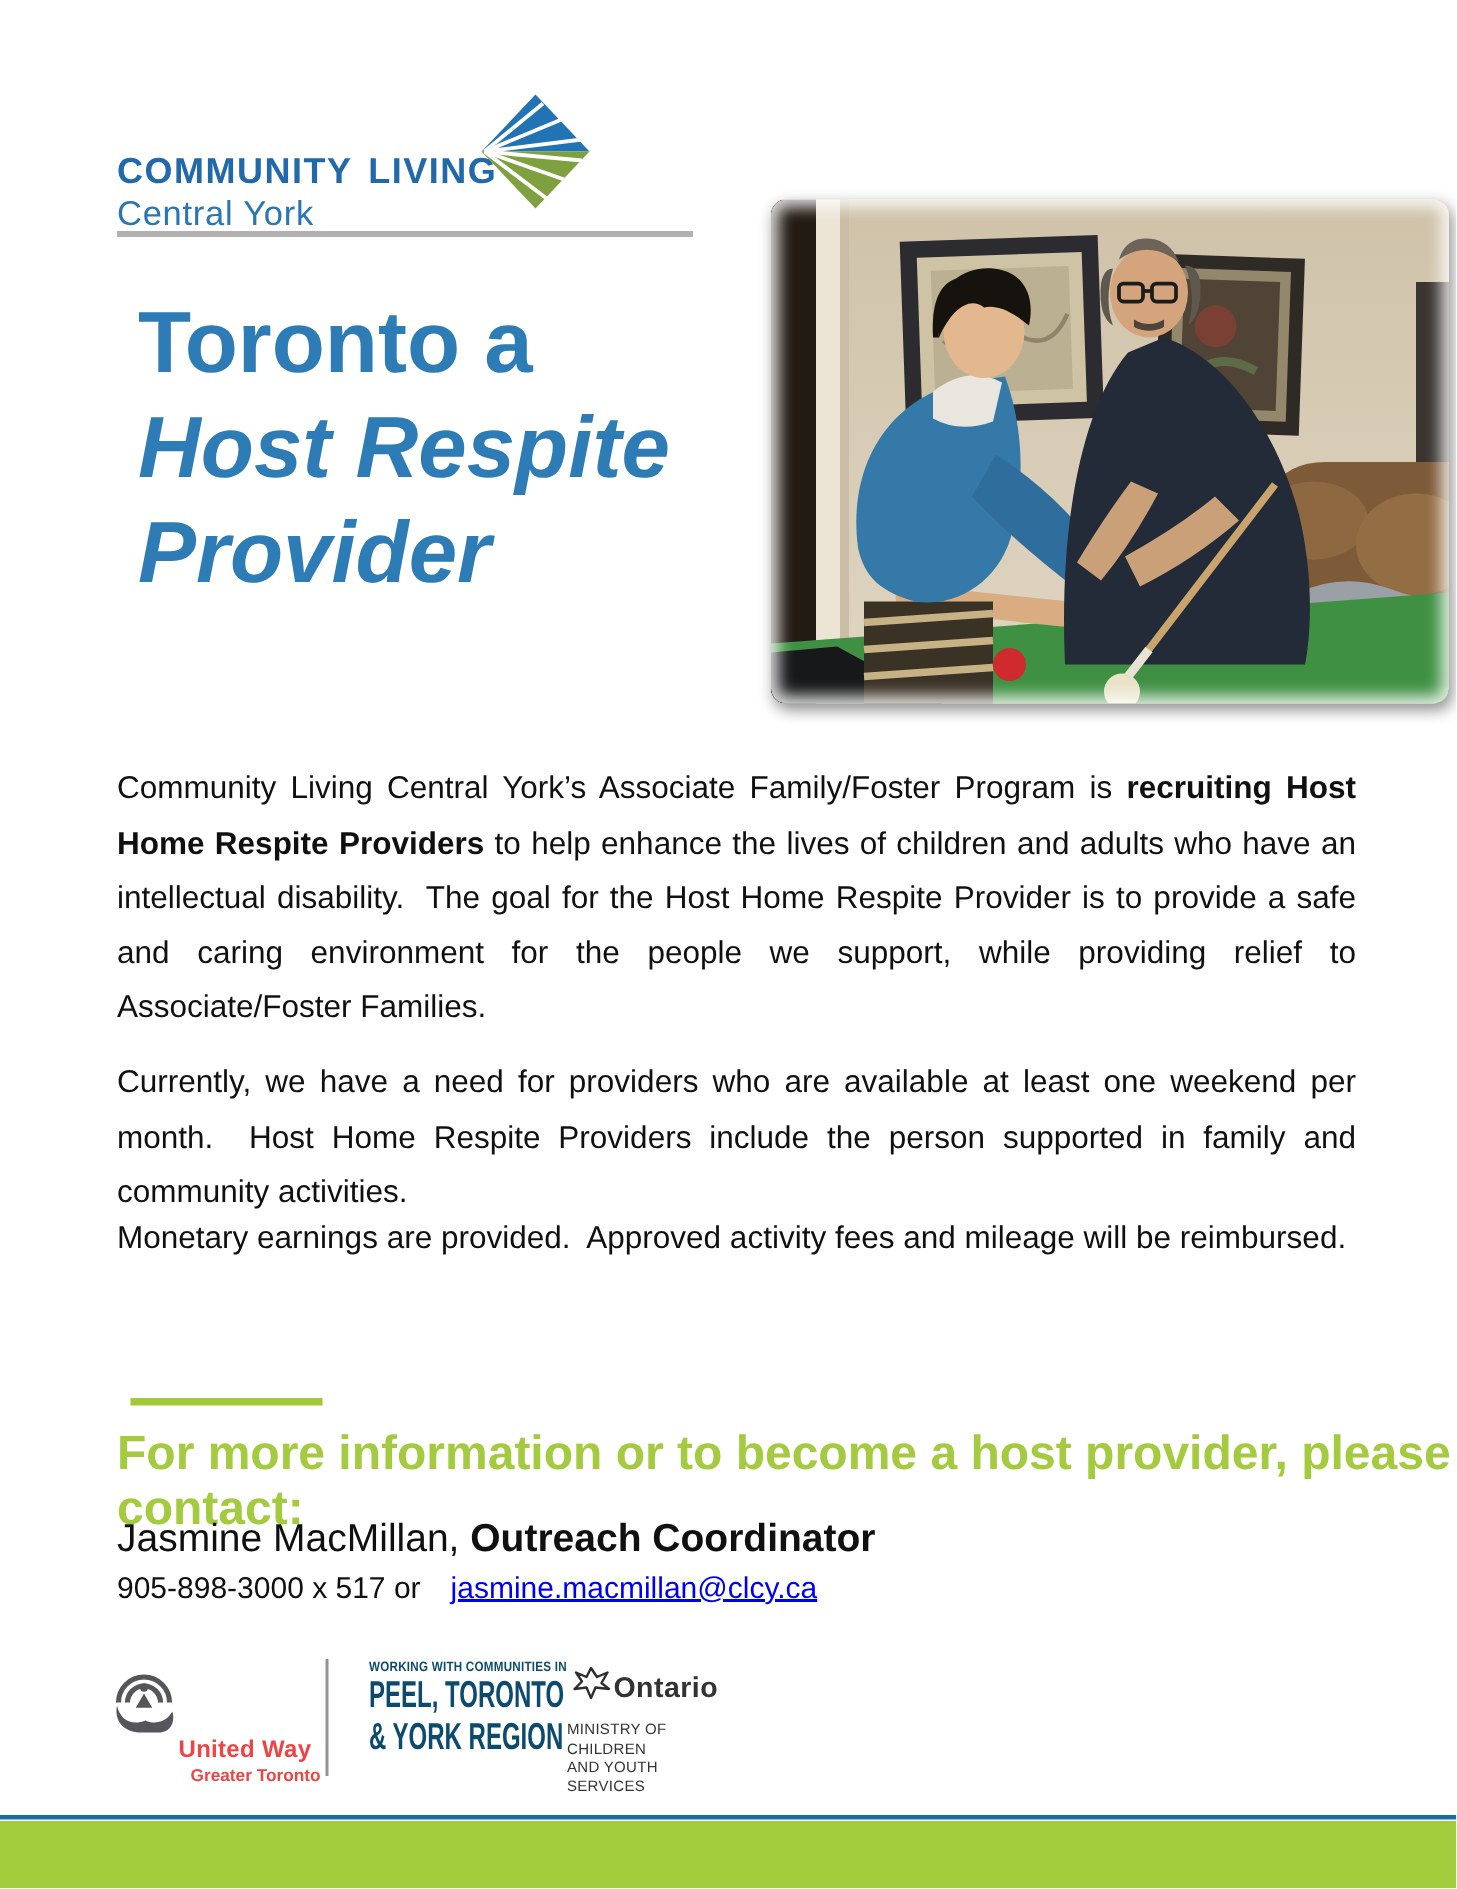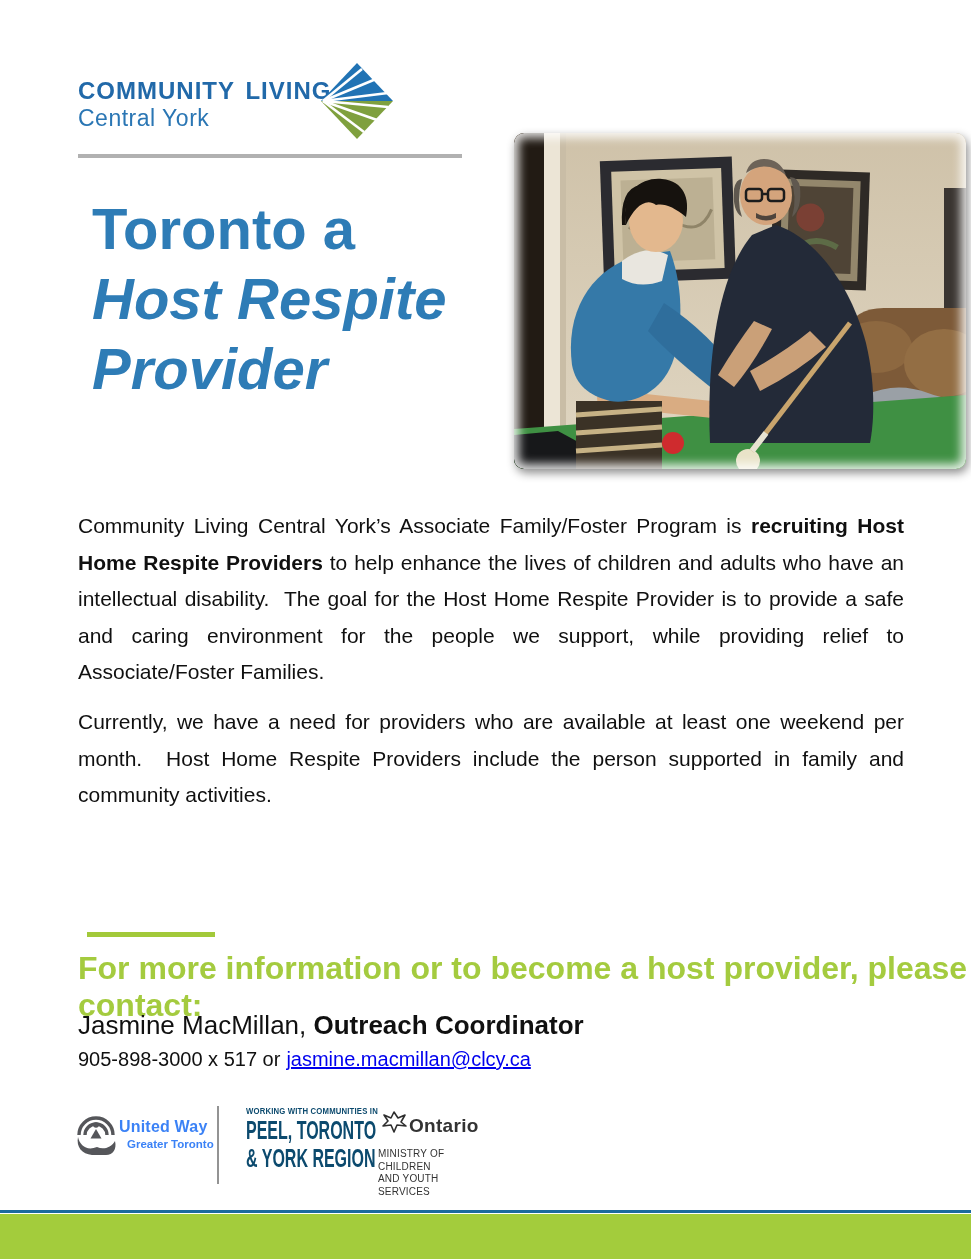--- a/index.html
+++ b/index.html
@@ -16,20 +16,21 @@
   
   .logo-block { position: absolute; left: 78px; top: 70px; }
   .logo-org {
     font-variant: small-caps;
     text-transform: lowercase;
     font-size: 34px;
     font-weight: 600;
     letter-spacing: 1px;
     color: #2169a9;
     line-height: 1.0;
+    margin-top: 24px;
   }
   .logo-region {
     font-size: 23px;
     color: #2a76b4;
     margin-top: 1px;
     letter-spacing: 0.5px;
   }
   .logo-diamond { position: absolute; left: 320px; top: 62px; }
   .top-divider {
     position: absolute; left: 78px; top: 154px;
@@ -70,24 +71,24 @@
     position: absolute; left: 87px; top: 932px;
     width: 128px; height: 5px; background: #a2c93a;
   }
   .contact-heading {
     position: absolute; left: 78px; top: 950px;
     font-size: 32px; font-weight: 700; color: #a4cb3f;
   }
   .contact-name { position: absolute; left: 78px; top: 1010px; font-size: 26px; color: #101010; }
   .contact-name b { font-weight: 700; }
   .contact-phone { position: absolute; left: 78px; top: 1048px; font-size: 20px; color: #101010; }
-  .email-link { color: #0000ee; text-decoration: underline; margin-left: 6px; }
+  .email-link { color: #0000ee; text-decoration: underline; margin-left: 20px; }
   
   .uw-icon { position: absolute; left: 73px; top: 1110px; }
-  .uw-text { position: absolute; left: 119px; top: 1118px; color: #3b82f6; }
+  .uw-text { position: absolute; left: 119px; top: 1158px; color: #ef4444; }
   .uw-name { font-size: 16px; font-weight: 700; letter-spacing: 0.2px; }
   .uw-region { font-size: 11.5px; font-weight: 700; margin-top: 2px; margin-left: 8px; }
   .footer-divider {
     position: absolute; left: 217px; top: 1106px;
     width: 2px; height: 78px; background: #939393;
   }
   .communities { position: absolute; left: 246px; top: 1106px; color: #0c4a6e; }
   .communities .tagline {
     font-size: 9px; font-weight: 700; letter-spacing: 0.2px;
     transform: scaleX(0.86); transform-origin: left center; white-space: nowrap;
@@ -203,20 +204,21 @@
       <path d="M312,214 q-30,26 -66,44 l-10,-20 q36,-20 60,-40 z" fill="#caa078"></path>
       <path d="M258,196 q-18,34 -38,58 l-16,-12 q18,-30 36,-54 z" fill="#caa078"></path>
       <line x1="336" y1="190" x2="238" y2="318" stroke="#c9a56d" stroke-width="5"></line>
       <line x1="252" y1="300" x2="238" y2="318" stroke="#e8e3d2" stroke-width="6"></line>
     </svg>
     <div class="feather"></div>
   </div>
 
   <p class="para p1"><span>Community Living Central York’s Associate Family/Foster Program is </span><b>recruiting Host Home Respite Providers</b><span> to help enhance the lives of children and adults who have an intellectual disability.&nbsp; The goal for the Host Home Respite Provider is to provide a safe and caring environment for the people we support, while providing relief to Associate/Foster Families.</span></p>
   <p class="para p2">Currently, we have a need for providers who are available at least one weekend per month.&nbsp; Host Home Respite Providers include the person supported in family and community activities.</p>
+  <p class="para p3">Monetary earnings are provided.&nbsp; Approved activity fees and mileage will be reimbursed.</p>
 
   <div class="green-rule"></div>
   <div class="contact-heading">For more information or to become a host provider, please contact:</div>
   <div class="contact-name"><span>Jasmine MacMillan, </span><b>Outreach Coordinator</b></div>
   <div class="contact-phone"><span>905-898-3000 x 517 or</span><a class="email-link" href="#">jasmine.macmillan@clcy.ca</a></div>
 
   <div class="uw-icon">
     <svg width="46" height="48" viewBox="0 0 46 48">
       <g stroke="#55565a" stroke-width="3.4" fill="none">
         <path d="M6,25 A17,17 0 0 1 40,25"></path>

